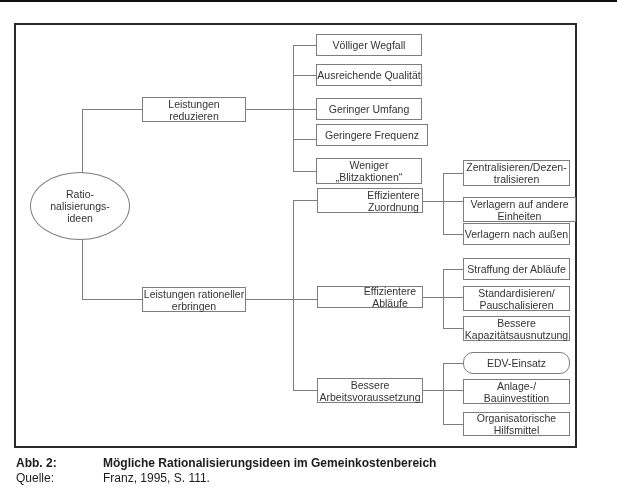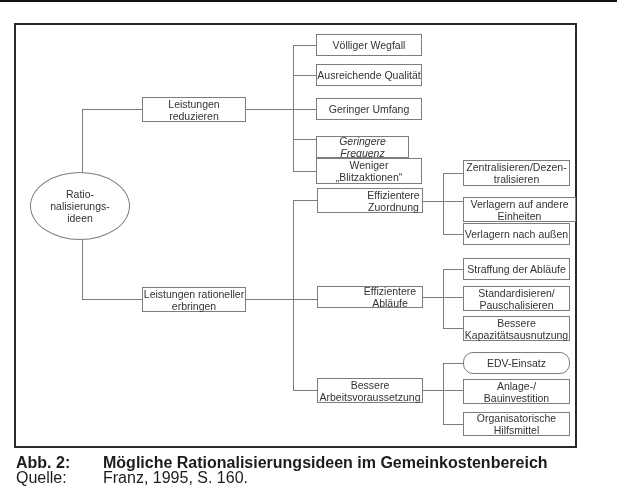--- a/index.html
+++ b/index.html
@@ -41,21 +41,21 @@
     line-height: 12px;
   }
   .hline {
     position: absolute; height: 1px; background: #7d7d7d;
   }
   .vline {
     position: absolute; width: 1px; background: #7d7d7d;
   }
   .caption-row {
     position: absolute;
-    font-size: 16px;
+    font-size: 12px;
     line-height: 14px;
     color: #1c1c1c;
   }
   .cap-label { position: absolute; left: 16px; top: 0; }
   .cap-text  { position: absolute; left: 103px; top: 0; white-space: nowrap; }
   .bold { font-weight: bold; }
 </style>
 </head>
 <body>
 
@@ -102,21 +102,21 @@
 ideen</div>
 
   <div class="node" style="left:142px; top:97px; width:104px; height:25px;">Leistungen
 reduzieren</div>
   <div class="node" style="left:142px; top:287px; width:104px; height:25px;">Leistungen rationeller
 erbringen</div>
 
   <div class="node" style="left:316px; top:34px; width:106px; height:22px;">Völliger Wegfall</div>
   <div class="node" style="left:316px; top:64px; width:106px; height:22px;">Ausreichende Qualität</div>
   <div class="node" style="left:316px; top:98px; width:106px; height:22px;">Geringer Umfang</div>
-  <div class="node" style="left:316px; top:136px; width:93px; height:22px;font-style:italic;">Geringere Frequenz</div>
+  <div class="node" style="left:316px; top:124px; width:112px; height:22px;">Geringere Frequenz</div>
   <div class="node" style="left:316px; top:158px; width:106px; height:26px;">Weniger
 „Blitzaktionen“</div>
 
   <div class="node" style="left:317px; top:188px; width:106px; height:25px;padding-left:47px;">Effizientere
 Zuordnung</div>
   <div class="node" style="left:317px; top:286px; width:106px; height:22px;padding-left:40px;">Effizientere Abläufe</div>
   <div class="node" style="left:317px; top:378px; width:106px; height:25px;">Bessere
 Arbeitsvoraussetzung</div>
 
   <div class="node" style="left:463px; top:160px; width:107px; height:26px;">Zentralisieren/Dezen-
@@ -136,16 +136,16 @@
 Bauinvestition</div>
   <div class="node" style="left:463px; top:412px; width:107px; height:24px;">Organisatorische
 Hilfsmittel</div>
 
   <div class="caption-row" style="top:456px; left:0; width:617px; height:14px;">
     <span class="cap-label bold">Abb. 2:</span>
     <span class="cap-text bold">Mögliche Rationalisierungsideen im Gemeinkostenbereich</span>
   </div>
   <div class="caption-row" style="top:471px; left:0; width:617px; height:14px;">
     <span class="cap-label">Quelle:</span>
-    <span class="cap-text">Franz, 1995, S. 160.</span>
+    <span class="cap-text">Franz, 1995, S. 111.</span>
   </div>
 
 </div>
 
 </body></html>

